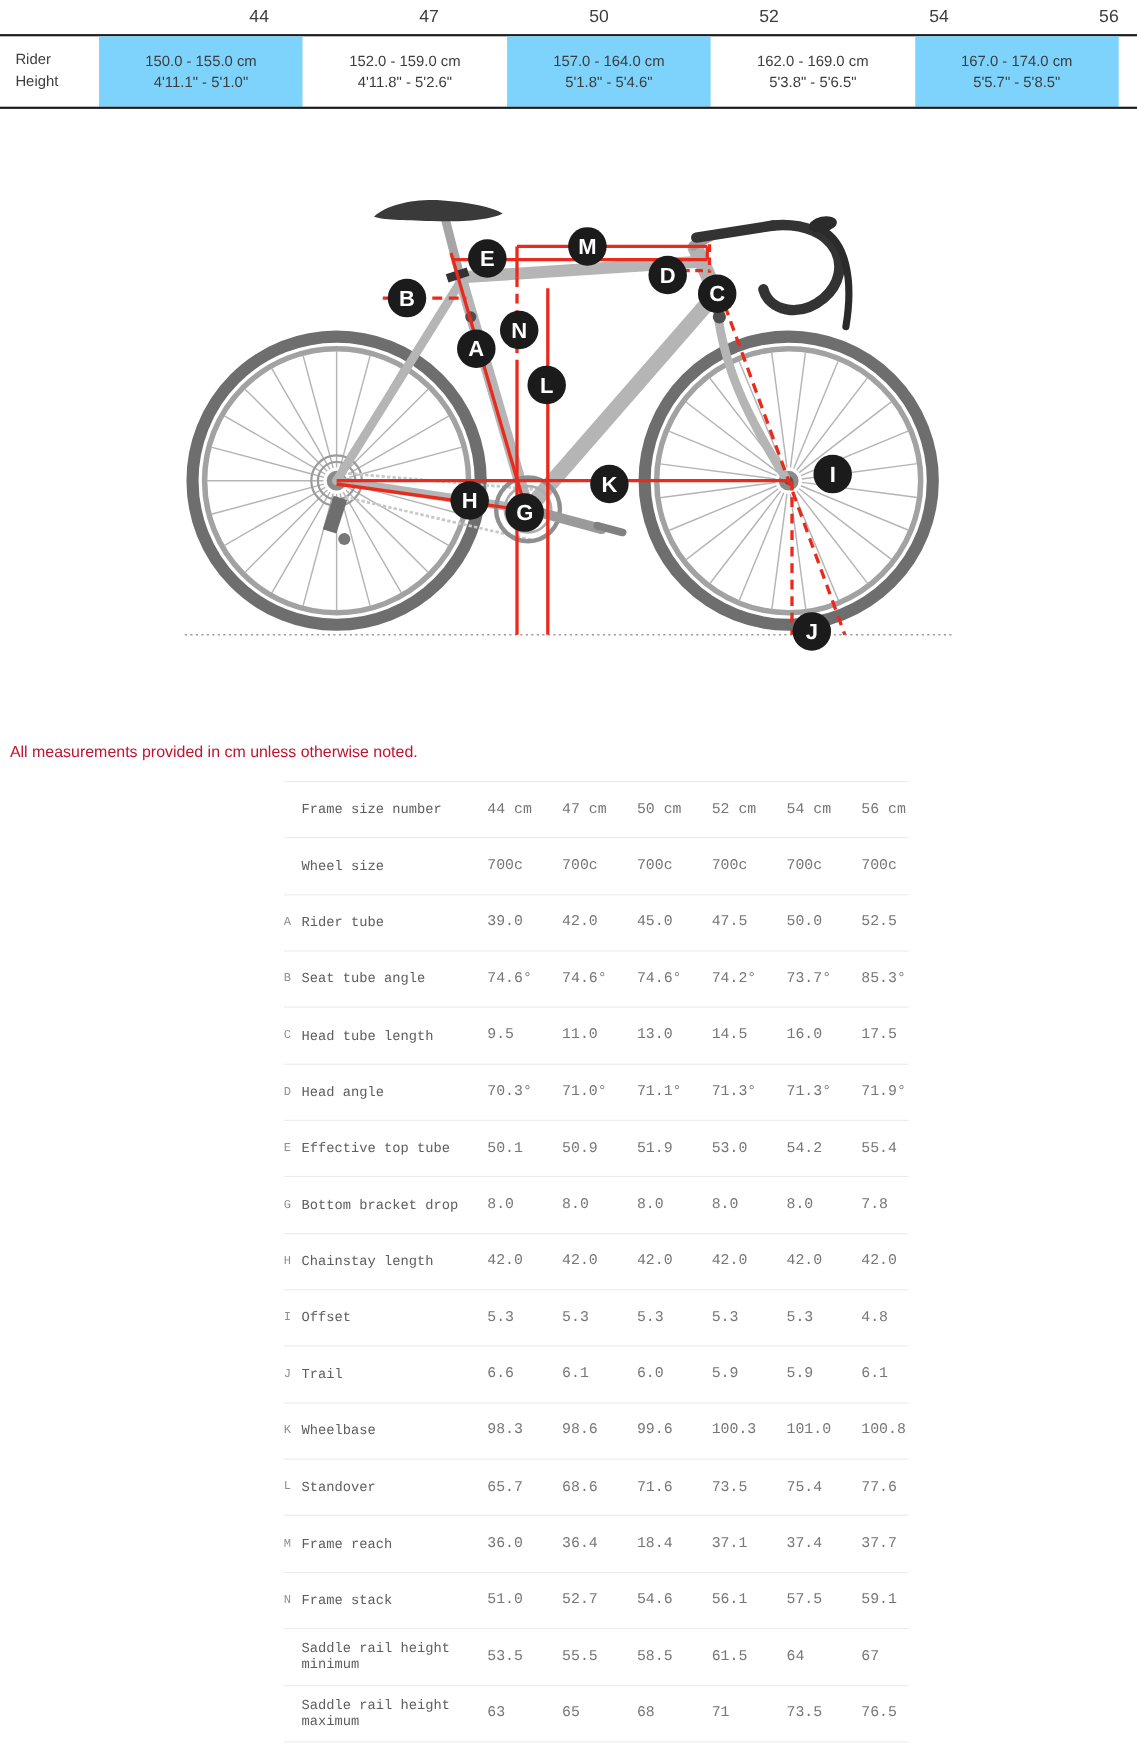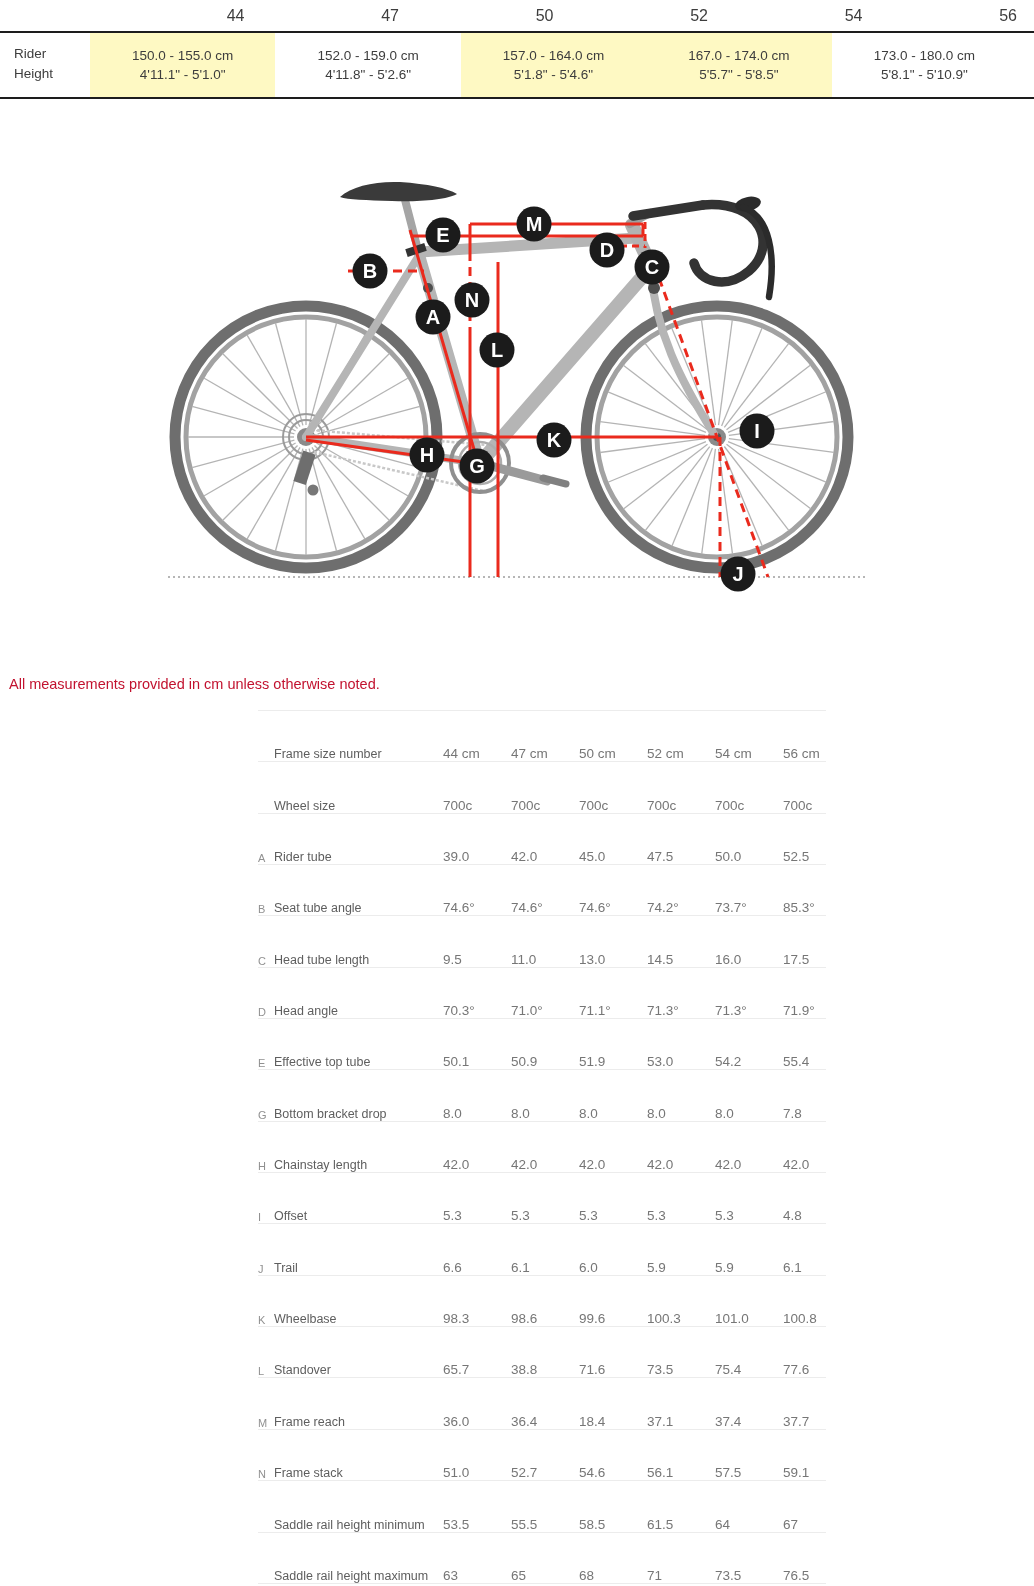--- a/index.html
+++ b/index.html
@@ -8,32 +8,32 @@
 
   
   .size-header{position:absolute;top:0;left:0;width:1034px;height:99px;}
   .sizes-row{position:absolute;top:0;left:90px;width:927px;height:31px;display:flex;}
   .size-cell{flex:1;text-align:right;line-height:31px;font-size:16px;color:#3d3d3d;}
   .hdr-border{position:absolute;left:0;width:1034px;height:2px;background:#1d1d1d;}
   .hdr-border.top{top:31px;} .hdr-border.bot{top:97px;}
   .row-label{position:absolute;left:14px;top:44px;font-size:13.5px;color:#3d3d3d;line-height:20px;}
   .height-cells{position:absolute;top:33px;left:90px;width:927px;height:64px;display:flex;}
   .height-cell{flex:1;text-align:center;padding-top:13px;font-size:13.5px;color:#3d3d3d;line-height:19px;box-sizing:border-box;}
-  .height-cell.shaded{background:#fef9c3;}
+  .height-cell.shaded{background:#7dd3fc;}
 
   
   .diagram{position:absolute;top:110px;left:0;width:1034px;height:500px;}
   .diag-label-text{font-size:20px;font-weight:bold;fill:#ffffff;text-anchor:middle;}
 
   
   .note{position:absolute;top:672px;left:5px;font-size:14.5px;color:#c2122f;margin:4px;}
 
   
   .geo-table{position:absolute;top:710px;left:258px;width:568px;border-bottom:1px solid #ececec;}
-  .geo-row{height:51.35px;box-sizing:border-box;border-top:1px solid #ececec;display:flex;align-items:flex-end;}
+  .geo-row{height:51.35px;box-sizing:border-box;border-top:1px solid #ececec;display:flex;align-items:center;font-family:Liberation Mono, monospace;}
   .geo-letter{width:16px;font-size:11px;color:#909090;flex:none;}
   .geo-label{width:169px;font-size:12.5px;color:#5e5e5e;flex:none;}
   .geo-val{width:68px;font-size:13.5px;color:#767676;flex:none;}
   .geo-val:last-child{width:43px;}
 </style>
 </head>
 <body>
 
 <div class="page">
 
@@ -57,27 +57,27 @@
           <div>4'11.1" - 5'1.0"</div>
         </div>
         <div class="height-cell">
           <div>152.0 - 159.0 cm</div>
           <div>4'11.8" - 5'2.6"</div>
         </div>
         <div class="height-cell shaded">
           <div>157.0 - 164.0 cm</div>
           <div>5'1.8" - 5'4.6"</div>
         </div>
+        <div class="height-cell">
+          <div>162.0 - 169.0 cm</div>
+          <div>5'3.8" - 5'6.5"</div>
+        </div>
         <div class="height-cell shaded">
           <div>167.0 - 174.0 cm</div>
           <div>5'5.7" - 5'8.5"</div>
-        </div>
-        <div class="height-cell">
-          <div>173.0 - 180.0 cm</div>
-          <div>5'8.1" - 5'10.9"</div>
         </div>
       </div>
     <div class="hdr-border bot"></div>
   </section>
 
   <svg class="diagram" viewBox="0 110 1034 500" width="1034" height="500" xmlns="http://www.w3.org/2000/svg">
 
     <line x1="168" y1="577" x2="866" y2="577" stroke="#9e9e9e" stroke-width="1.5" stroke-dasharray="2 3"></line>
 
     <g>
@@ -381,21 +381,21 @@
           <span class="geo-val">98.6</span>
           <span class="geo-val">99.6</span>
           <span class="geo-val">100.3</span>
           <span class="geo-val">101.0</span>
           <span class="geo-val">100.8</span>
         </div>
         <div class="geo-row">
           <span class="geo-letter">L</span>
           <span class="geo-label">Standover</span>
           <span class="geo-val">65.7</span>
-          <span class="geo-val">38.8</span>
+          <span class="geo-val">68.6</span>
           <span class="geo-val">71.6</span>
           <span class="geo-val">73.5</span>
           <span class="geo-val">75.4</span>
           <span class="geo-val">77.6</span>
         </div>
         <div class="geo-row">
           <span class="geo-letter">M</span>
           <span class="geo-label">Frame reach</span>
           <span class="geo-val">36.0</span>
           <span class="geo-val">36.4</span>

